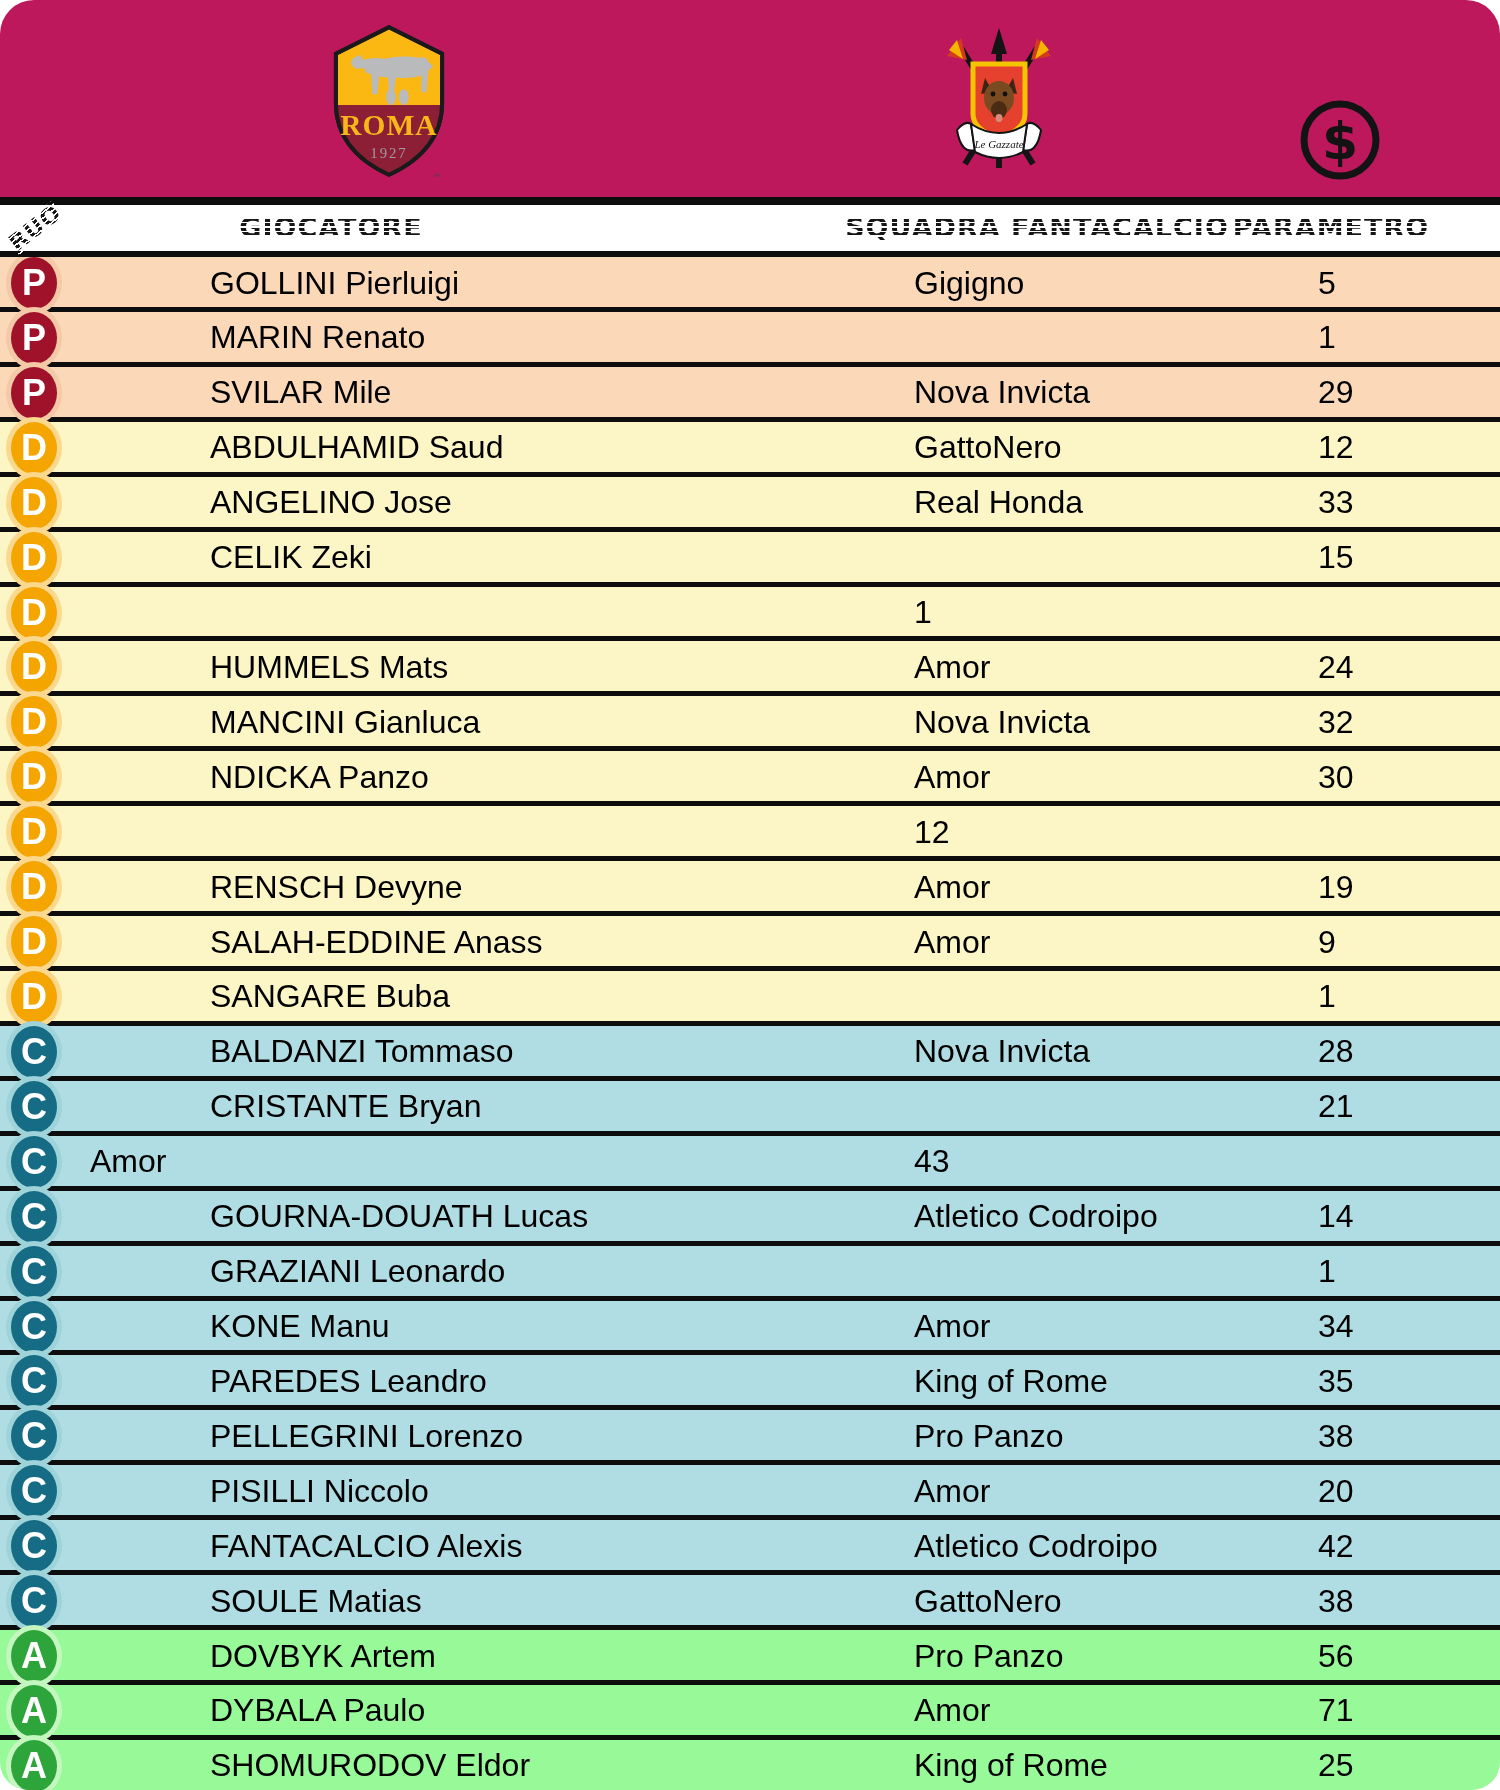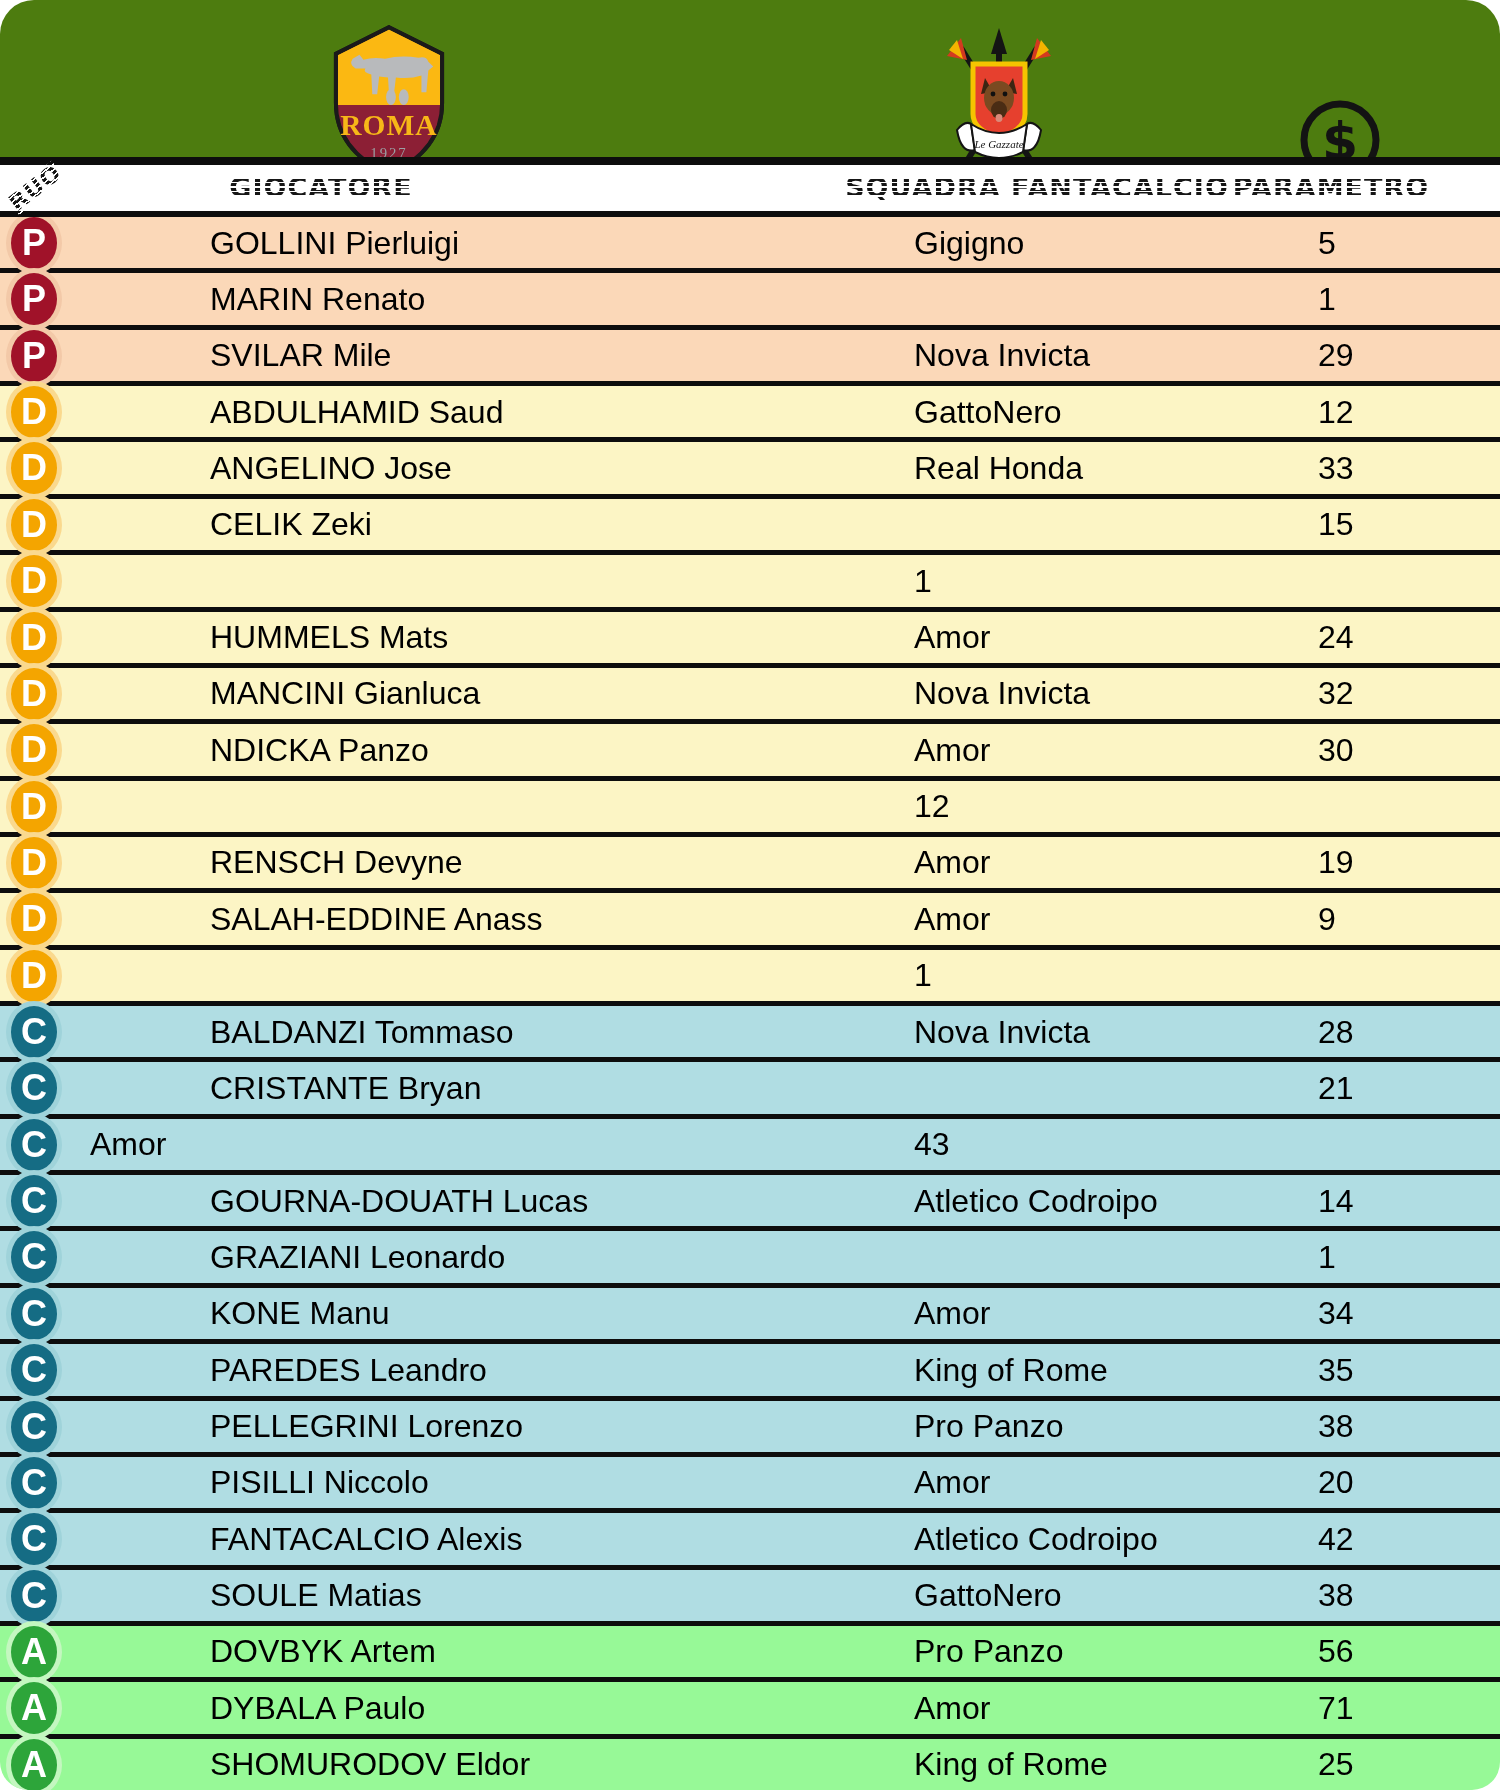--- a/index.html
+++ b/index.html
@@ -5,21 +5,21 @@
   html,body{margin:0;padding:0;background:#ffffff;}
   body{width:1500px;height:1790px;font-family:"Liberation Sans",sans-serif;}
 
   .sheet{
     width:1500px;height:1790px;background:#ffffff;
     border-radius:34px 34px 28px 28px;overflow:hidden;
     display:flex;flex-direction:column;position:relative;
   }
 
   
-  .top-banner{height:157px;background:#4d7c0f;position:relative;flex:0 0 auto;}
+  .top-banner{height:197px;background:#be185d;position:relative;flex:0 0 auto;}
   .club-crest{position:absolute;left:330px;top:24px;width:118px;height:156px;}
   .league-crest{position:absolute;left:933px;top:26px;width:132px;height:156px;}
   .coin{position:absolute;left:1297px;top:97px;width:86px;height:86px;}
 
   
   .col-header{
     height:46px;background:#ffffff;flex:0 0 auto;position:relative;
     border-top:8px solid #0d0d0d;border-bottom:6px solid #0d0d0d;
   }
   .lcd{
@@ -113,21 +113,21 @@
     </svg>
 
     <svg class="coin" viewBox="0 0 86 86">
       <circle cx="43" cy="43" r="36" fill="none" stroke="#131313" stroke-width="7"></circle>
       <text x="43" y="62" text-anchor="middle" font-family="DejaVu Sans, sans-serif" font-size="52" font-weight="bold" fill="#131313">$</text>
     </svg>
   </div>
 
   <div class="col-header">
     <div class="lcd hdr-ruo">RUO</div>
-    <div class="lcd hdr-center" style="left:321px;">GIOCATORE</div>
+    <div class="lcd hdr-center" style="left:331px;">GIOCATORE</div>
     <div class="lcd hdr-center" style="left:1037px;">SQUADRA FANTACALCIO</div>
     <div class="lcd hdr-center" style="left:1331px;">PARAMETRO</div>
   </div>
 
   <div class="rows">
       <div class="row" style="background: rgb(251, 216, 184);">
       <div>
         <div class="badge" style="background: rgb(160, 18, 41); box-shadow: rgb(243, 201, 168) 0px 0px 0px 5px;">P</div>
       </div>
       <div class="cell-player">GOLLINI Pierluigi</div>
@@ -225,20 +225,21 @@
         <div class="badge" style="background: rgb(244, 165, 0); box-shadow: rgb(250, 217, 142) 0px 0px 0px 5px;">D</div>
       </div>
       <div class="cell-player">SALAH-EDDINE Anass</div>
       <div class="cell-team">Amor</div>
       <div class="cell-param">9</div>
     </div>
       <div class="row" style="background: rgb(252, 245, 197);">
       <div>
         <div class="badge" style="background: rgb(244, 165, 0); box-shadow: rgb(250, 217, 142) 0px 0px 0px 5px;">D</div>
       </div>
+      <div class="cell-player">SANGARE Buba</div>
       <div class="cell-team"></div>
       <div class="cell-param">1</div>
     </div>
       <div class="row" style="background: rgb(176, 221, 227);">
       <div>
         <div class="badge" style="background: rgb(21, 108, 132); box-shadow: rgb(159, 211, 218) 0px 0px 0px 5px;">C</div>
       </div>
       <div class="cell-player">BALDANZI Tommaso</div>
       <div class="cell-team">Nova Invicta</div>
       <div class="cell-param">28</div>

